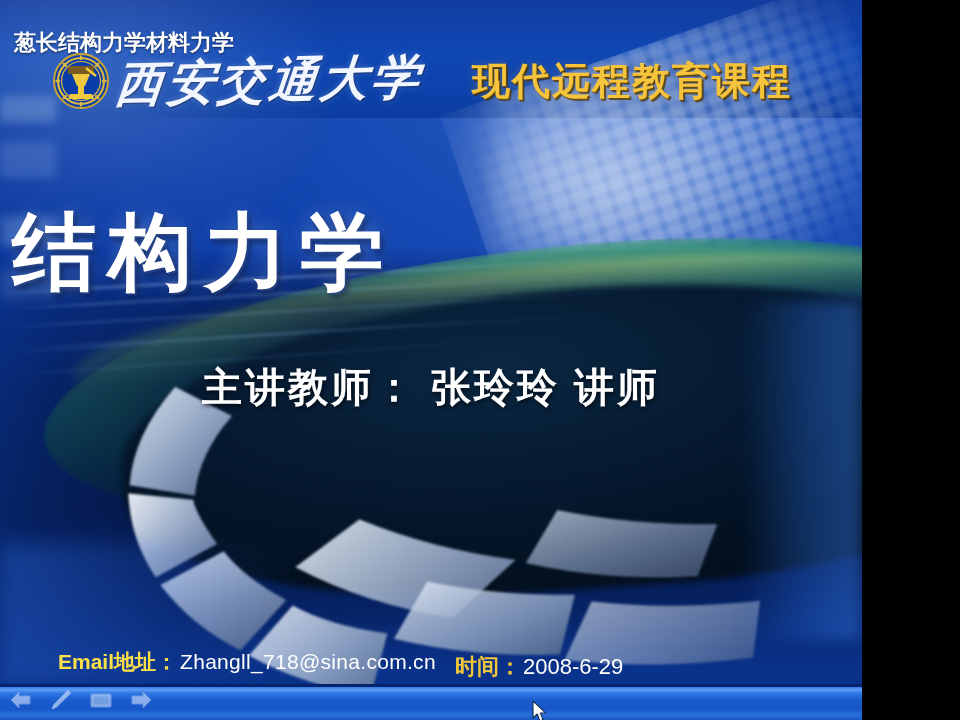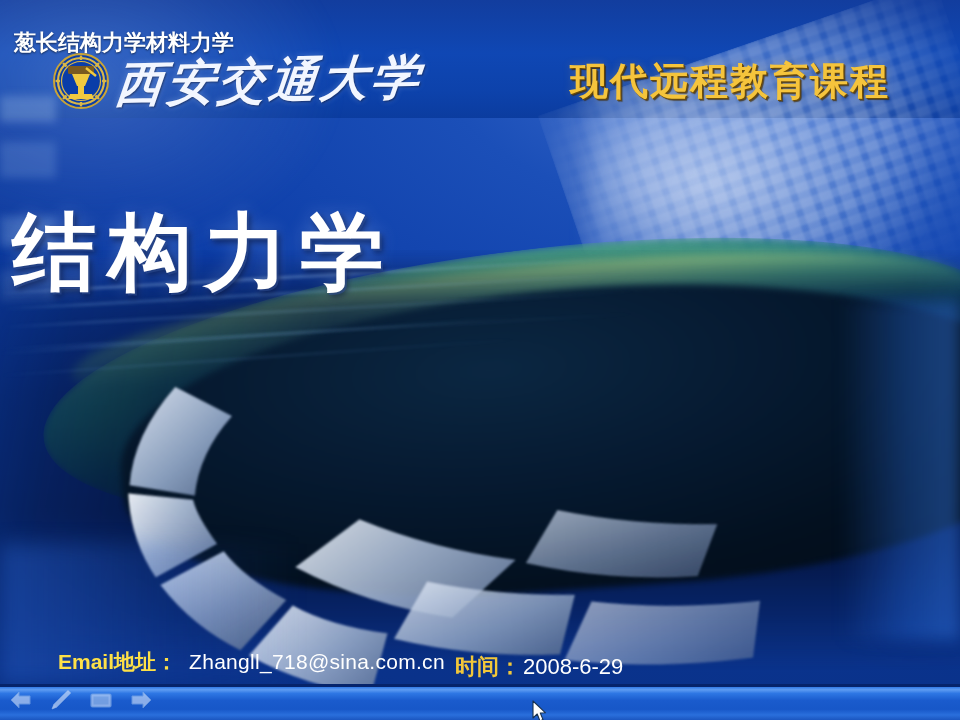--- a/index.html
+++ b/index.html
@@ -6,21 +6,21 @@
     margin: 0;
     padding: 0;
     background: #000;
   }
   body {
     font-family: "Liberation Sans", "DejaVu Sans", sans-serif;
   }
 
   #slide-root {
     position: relative;
-    width: 960px;
+    width: 862px;
     height: 720px;
     overflow: hidden;
     background: #0a3da8;
   }
 
   
   .bg-base {
     position: absolute;
     inset: 0;
     background:
@@ -251,21 +251,21 @@
     position: absolute;
     left: 58px; top: 648px;
     font-size: 21px;
     font-weight: bold;
     white-space: nowrap;
   }
   .footer-email .lbl { color: #fde047; }
   .footer-email .val {
     color: #ffffff;
     font-weight: normal;
-    margin-left: 12px;
+    margin-left: 3px;
     letter-spacing: 0.3px;
   }
   .footer-date {
     position: absolute;
     left: 455px; top: 652px;
     font-size: 22px;
     white-space: nowrap;
   }
   .footer-date .lbl { color: #f2c73a; font-weight: bold; }
   .footer-date .val { color: #ffffff; margin-left: 2px; }
@@ -407,20 +407,21 @@
         <path d="M34 16 L44 24" stroke="#f0c93f" stroke-width="2.4" fill="none"></path>
       </svg>
     </span>
     <span class="logo-cal">西安交通大学</span>
   </div>
 
   <div class="hdr-right-title">现代远程教育课程</div>
 
   <div class="main-title">结构力学</div>
 
+  <div class="instructor">主讲教师： 张玲玲  讲师</div>
 
   <div class="footer-email">
     <span class="lbl">Email地址：</span><span class="val">Zhangll_718@sina.com.cn</span>
   </div>
 
   <div class="footer-date">
     <span class="lbl">时间：</span><span class="val">2008-6-29</span>
   </div>
 
   <div class="ctrlbar">

